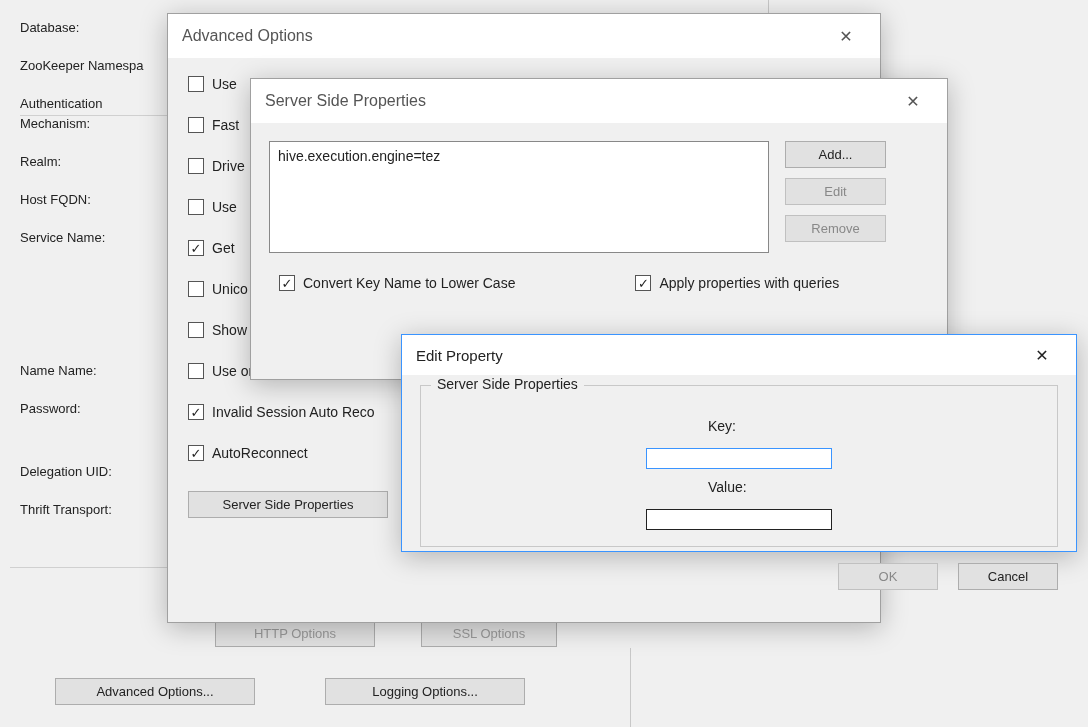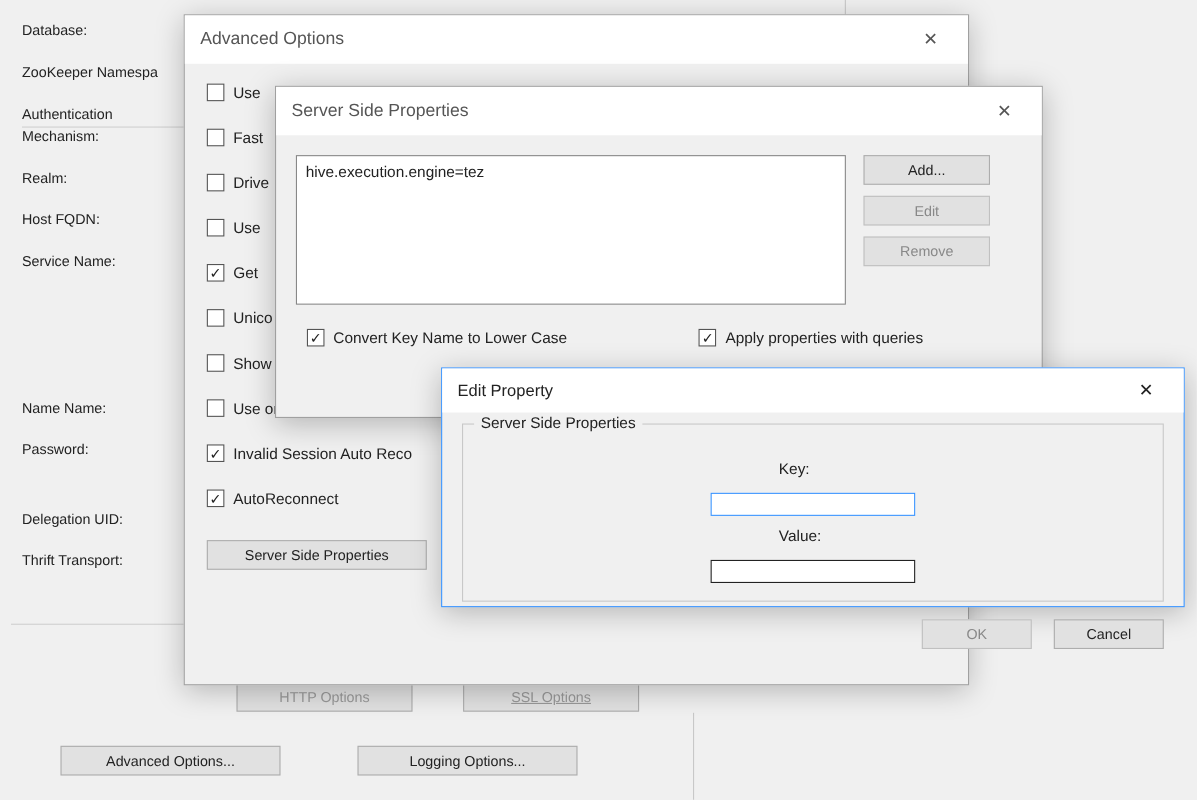--- a/index.html
+++ b/index.html
@@ -136,29 +136,29 @@
   .behind-buttons .btn { color: #999; }
 
   
   .ssp-body {
     display: flex;
     gap: 16px;
     padding: 18px;
   }
   .ssp-list {
     width: 500px;
-    height: 136px;
+    height: 112px;
     border: 1px solid #888;
     background: #fff;
     padding: 6px 8px;
     font-size: 14px;
     overflow: auto;
   }
   .ssp-side { display: flex; flex-direction: column; gap: 10px; }
-  .ssp-side .btn { width: 115px; }
+  .ssp-side .btn { width: 101px; }
   .ssp-checks {
     display: flex;
     gap: 120px;
     padding: 4px 18px 18px 28px;
     align-items: center;
     font-size: 14px;
   }
 
   
   .ep-dialog {
@@ -245,21 +245,21 @@
   <div class="row" style="margin-top:48px;">Delegation UID:</div>
   <div class="row" style="">Thrift Transport:</div>
 </div>
 
 <div class="section-divider" style="top:567px;"></div>
 <div class="right-edge"></div>
 <div class="right-edge2"></div>
 
 <div class="behind-buttons">
   <button class="btn" style="width:160px;">HTTP Options</button>
-  <button class="btn" style="width:160px;text-decoration:underline;">SSL Options</button>
+  <button class="btn" style="width:136px;">SSL Options</button>
 </div>
 
 <div class="base-bottom">
   <button class="btn wide">Advanced Options...</button>
   <button class="btn wide">Logging Options...</button>
 </div>
 
 <div class="dialog" style="left:167px; top:13px; width:714px; height:610px;">
   <div class="titlebar">
     <span>Advanced Options</span>

